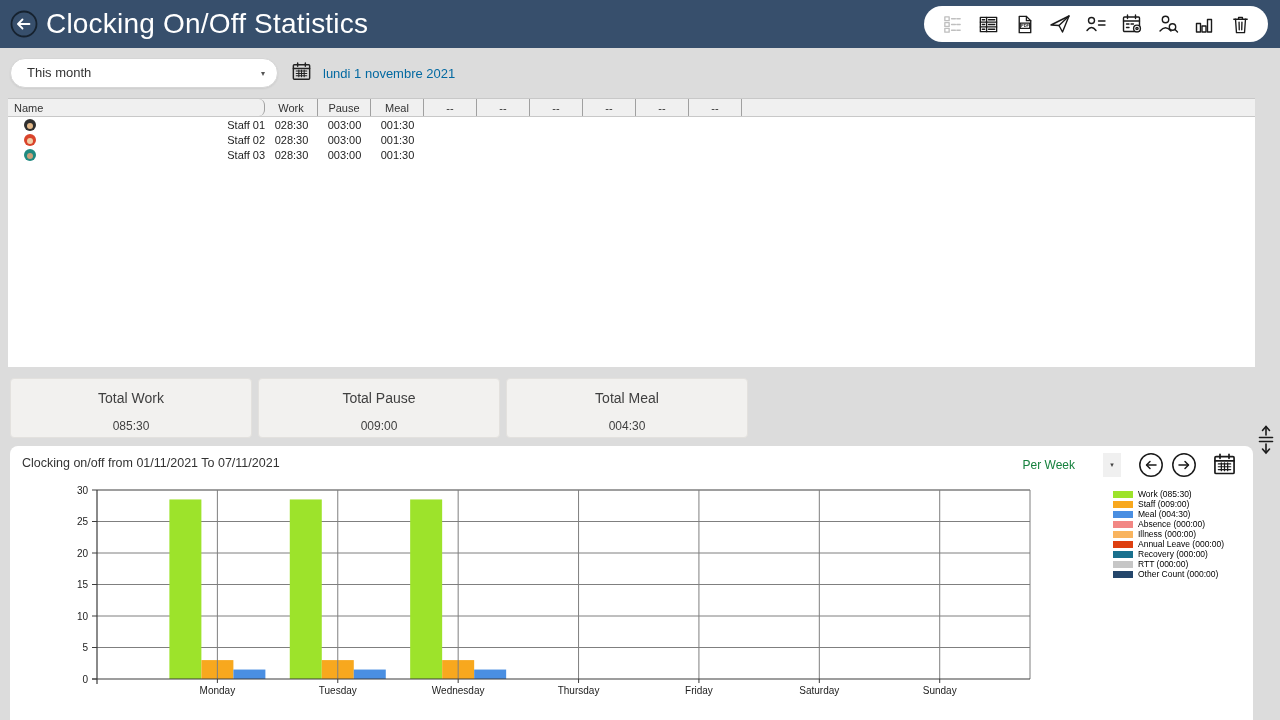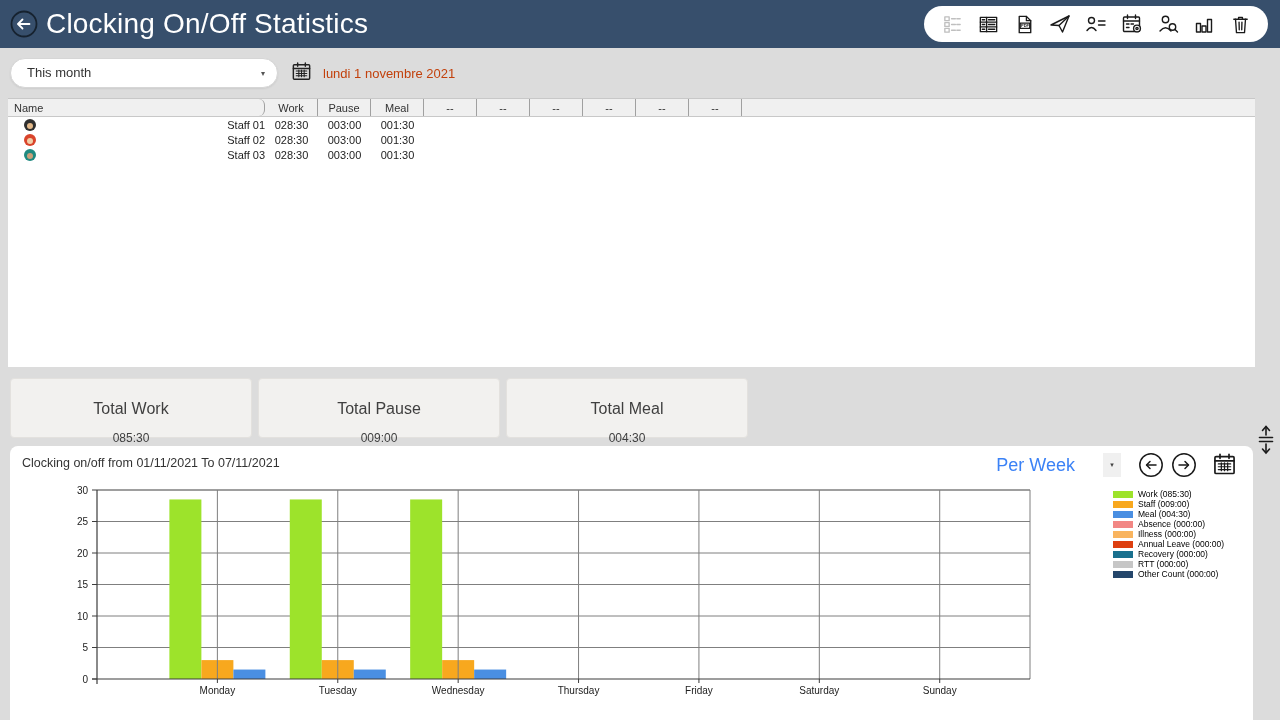--- a/index.html
+++ b/index.html
@@ -13,50 +13,50 @@
   .toolbar { position:absolute; right:12px; top:6px; height:36px; background:#ffffff; border-radius:18px; display:flex; align-items:center; padding:0 12px; gap:4px; }
   .tool-btn { width:32px; height:32px; display:flex; align-items:center; justify-content:center; background:none; border:none; cursor:pointer; }
   .tool-btn svg { stroke:#1a1a1a; fill:none; stroke-width:1.4; stroke-linecap:round; stroke-linejoin:round; }
   .tool-btn.disabled svg { stroke:#bfbfbf; }
 
   
   .filter-row { position:absolute; top:48px; left:0; width:1280px; height:50px; }
   .period-select { position:absolute; left:10px; top:10px; width:268px; height:30px; background:#ffffff; border:1px solid #d6d6d6; border-radius:15px; box-shadow:0 1px 2px rgba(0,0,0,.07); font-size:13px; color:#333; line-height:28px; padding-left:16px; cursor:pointer; }
   .period-caret { position:absolute; right:12px; top:1px; font-size:8px; color:#555; line-height:28px; }
   .date-group { position:absolute; top:0; height:50px; display:flex; align-items:center; gap:10px; }
-  .date-text { font-size:13px; color:#c2410c; }
+  .date-text { font-size:13px; color:#0369a1; }
   .line-icon svg { stroke:#222; fill:none; stroke-width:1.5; stroke-linecap:round; stroke-linejoin:round; }
 
   
   .table-panel { position:absolute; top:98px; left:8px; width:1247px; height:269px; background:#ffffff; }
   .tbl-header { display:flex; height:19px; background:#f0f0f0; border-top:1px solid #c8c8c8; border-bottom:1px solid #c8c8c8; font-size:11px; color:#333; }
   .tbl-header .cell { border-right:1px solid #a0a0a0; display:flex; align-items:center; justify-content:center; height:100%; }
   .tbl-header .cell.name { justify-content:flex-start; padding-left:6px; }
   .tbl-header .filler { flex:1; }
   .tbl-row { display:flex; height:15px; align-items:center; font-size:11px; color:#222; cursor:default; }
   .tbl-row .cell { display:flex; align-items:center; justify-content:center; }
   .tbl-row .cell.name { justify-content:space-between; padding-left:16px; gap:4px; }
   .avatar { width:12px; height:12px; border-radius:50%; position:relative; flex:0 0 12px; }
   .avatar i { position:absolute; left:3px; top:4px; width:6px; height:6px; border-radius:50%; }
 
   
   .totals { position:absolute; top:378px; left:0; width:1280px; height:60px; }
   .total-card { position:absolute; top:0; width:242px; height:60px; background:#f2f1ef; border:1px solid #e3e1de; border-radius:4px; text-align:center; }
-  .total-card .lbl { font-size:16px; color:#3f3f3f; margin-top:21px; }
+  .total-card .lbl { font-size:14px; color:#3f3f3f; margin-top:11px; }
   .total-card .val { font-size:12px; color:#3f3f3f; margin-top:13px; }
 
   
   .splitter { position:absolute; right:3px; top:424px; width:22px; height:32px; cursor:row-resize; background:none; border:none; }
   .splitter svg { stroke:#1a1a1a; stroke-width:1.6; fill:none; stroke-linecap:round; }
 
   
   .chart-panel { position:absolute; top:446px; left:10px; width:1243px; height:274px; background:#ffffff; border-radius:8px 8px 0 0; }
   .chart-title { position:absolute; left:12px; top:10px; font-size:12.5px; color:#333; }
   .chart-controls { position:absolute; right:14px; top:4px; height:30px; display:flex; align-items:center; }
-  .per-week-label { font-size:18px; color:#3b82f6; margin-right:28px; }
+  .per-week-label { font-size:12px; color:#15803d; margin-right:28px; }
   .mini-drop { width:18px; height:24px; background:#f0f0f0; border:none; font-size:7px; color:#444; cursor:pointer; margin-right:10px; }
   .circ-btn { width:26px; height:26px; background:none; border:none; cursor:pointer; margin-left:7px; }
   .circ-btn svg, .cal-btn svg { stroke:#1a1a1a; fill:none; stroke-width:1.5; stroke-linecap:round; stroke-linejoin:round; }
   .cal-btn { width:30px; height:28px; background:none; border:none; cursor:pointer; margin-left:12px; }
   #chart-svg { position:absolute; left:0; top:36px; }
   #chart-svg text { font-family:"Liberation Sans", sans-serif; fill:#222; }
   .legend { position:absolute; left:1103px; top:44px; display:flex; flex-direction:column; gap:2px; }
   .legend-item { display:flex; align-items:center; gap:5px; height:8px; }
   .legend-swatch { width:20px; height:7px; flex:0 0 20px; }
   .legend-label { font-size:8.5px; color:#000; white-space:nowrap; }

